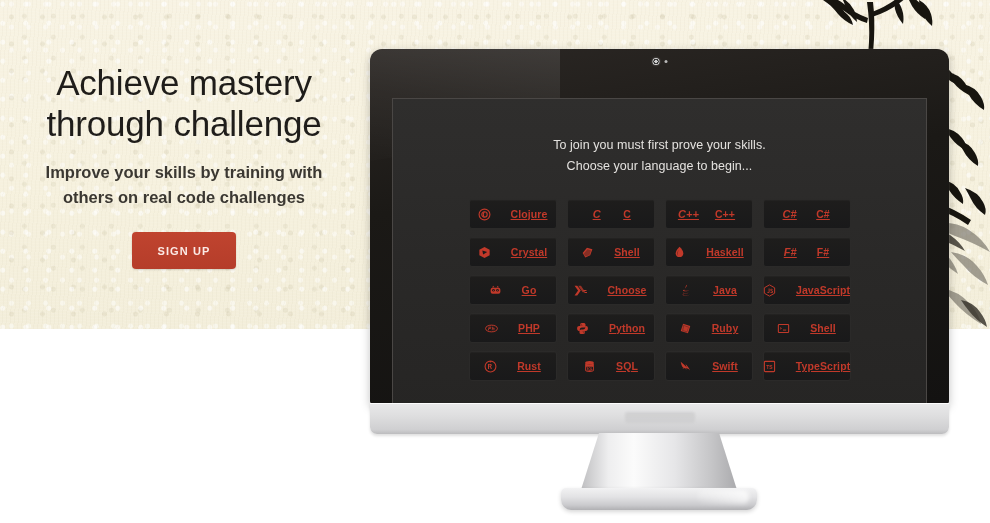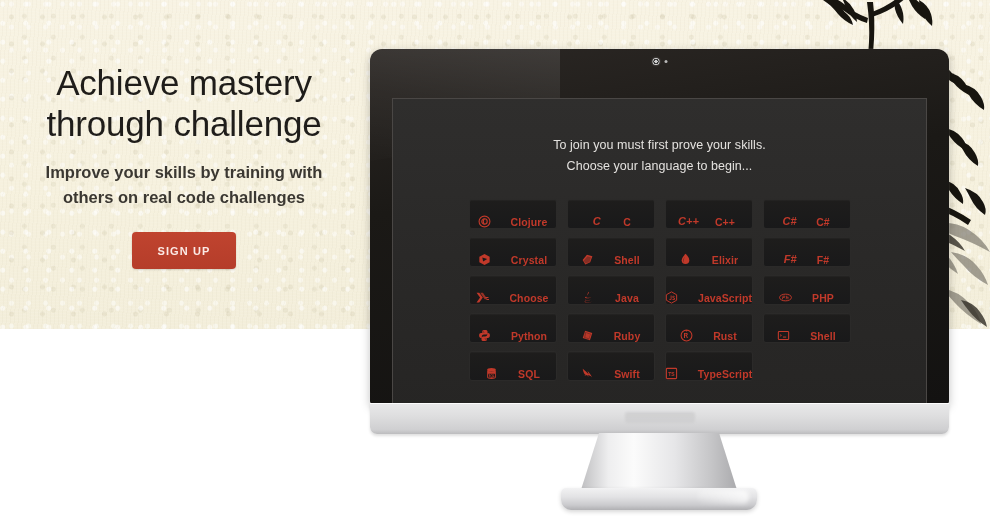--- a/index.html
+++ b/index.html
@@ -103,23 +103,23 @@
 
   .lang-grid {
     margin: 22px auto 0; width: 390px;
     display:grid; grid-template-columns: repeat(4, 88px);
     column-gap: 10px; row-gap: 8px; justify-content:center;
   }
   .lang-tile {
     height: 30px; border-radius: 3px;
     background: linear-gradient(180deg, #1e1d1c 0%, #19191a 100%);
     border: 1px solid #2b2a29;
-    display:flex; align-items:flex-end; justify-content:center; gap:20px;
+    display:flex; align-items:center; justify-content:center; gap:20px;
     color:#c1392a; font-size:10.5px; font-weight:700; letter-spacing:.1px;
-    cursor:pointer; box-shadow: inset 0 1px 0 rgba(255,255,255,.025);
+    cursor:pointer; box-shadow: inset 0 1px 0 rgba(255,255,255,.025); text-decoration: underline;
   }
   .lang-tile .ic {
     width:13px; height:13px; display:inline-flex; align-items:center;
     justify-content:center; flex:0 0 13px; color:#c1392a;
   }
   .lang-tile .ic svg { display:block; }
   .lang-tile .txt-ic {
     font-size:11px; font-weight:800; font-style:italic; line-height:1;
   }
   .lang-tile .lbl { white-space:nowrap; }
@@ -282,25 +282,38 @@
               </span>
               <span class="lbl">Shell</span>
             </div>
             <div class="lang-tile">
               <span class="ic">
                 <svg viewBox="0 0 24 24" width="13" height="13" fill="currentColor">
                   <path d="M12 1.5c4 4 7 7.5 7 12A7 7 0 0 1 5 13.5c0-4 3-7.5 7-12z"></path>
                   <path d="M11 7c-2.2 2.6-3.5 4.7-3.5 7a4 4 0 0 0 2.3 3.6C8 15.6 8.6 11.4 11 7z" fill="#19191a" opacity=".45"></path>
                 </svg>
               </span>
-              <span class="lbl">Elixir</span>
+              <span class="lbl">Haskell</span>
             </div>
             <div class="lang-tile">
               <span class="ic txt-ic">F#</span>
               <span class="lbl">F#</span>
+            </div>
+            <div class="lang-tile">
+              <span class="ic">
+                <svg viewBox="0 0 24 24" width="13" height="13" fill="currentColor">
+                  <rect x="3" y="7" width="18" height="11" rx="3.5"></rect>
+                  <circle cx="8.3" cy="11.5" r="2.4" fill="#19191a"></circle>
+                  <circle cx="15.7" cy="11.5" r="2.4" fill="#19191a"></circle>
+                  <circle cx="8.3" cy="11.5" r="1" fill="currentColor"></circle>
+                  <circle cx="15.7" cy="11.5" r="1" fill="currentColor"></circle>
+                  <path d="M6 6.6 7.6 3l2.4 3zM18 6.6 16.4 3 14 6z"></path>
+                </svg>
+              </span>
+              <span class="lbl">Go</span>
             </div>
             <div class="lang-tile">
               <span class="ic">
                 <svg viewBox="0 0 24 24" width="13" height="13" fill="currentColor">
                   <path d="M1 3h5l6.5 9L6 21H1l6.5-9z"></path>
                   <path d="M7.8 3h5l8.2 12h-5z" opacity=".75"></path>
                   <path d="M16.6 11h6.4v2h-5zM18.6 14.6H24v2h-4z"></path>
                 </svg>
               </span>
               <span class="lbl">Choose</span>
@@ -349,36 +362,36 @@
                   <path d="M3.2 16.4 7.6 3.1l13.2 4.3-4.3 13.3z"></path>
                   <path d="M7.8 5.3 18.4 8.8l-3.4 10.4-9.5-3.1z" fill="#19191a" opacity=".35"></path>
                   <path d="M9.5 7.5 16.8 10l-2.3 7.1-6.5-2.1z" opacity=".9"></path>
                 </svg>
               </span>
               <span class="lbl">Ruby</span>
             </div>
             <div class="lang-tile">
               <span class="ic">
                 <svg viewBox="0 0 24 24" width="13" height="13" fill="currentColor">
+                  <rect x="2.5" y="4.5" width="19" height="15" rx="1.6" fill="none" stroke="currentColor" stroke-width="2"></rect>
+                  <path d="M6 9.2l3 2.6-3 2.6V12.6l1-.8-1-.8z"></path>
+                  <rect x="11" y="14" width="6" height="1.8"></rect>
+                </svg>
+              </span>
+              <span class="lbl">Shell</span>
+            </div>
+            <div class="lang-tile">
+              <span class="ic">
+                <svg viewBox="0 0 24 24" width="13" height="13" fill="currentColor">
                   <circle cx="12" cy="12" r="10" fill="none" stroke="currentColor" stroke-width="2"></circle>
                   <path d="M7.4 16.8V7.3h4.2c1.7 0 2.7.9 2.7 2.3 0 1.1-.6 1.8-1.6 2.1l1.9 5.1h-2l-1.6-4.6H9.3v4.6zm1.9-6.1h1.9c.7 0 1.1-.4 1.1-1s-.4-1-1.1-1H9.3z"></path>
                   <circle cx="12" cy="3.2" r="1.5"></circle>
                 </svg>
               </span>
               <span class="lbl">Rust</span>
-            </div>
-            <div class="lang-tile">
-              <span class="ic">
-                <svg viewBox="0 0 24 24" width="13" height="13" fill="currentColor">
-                  <rect x="2.5" y="4.5" width="19" height="15" rx="1.6" fill="none" stroke="currentColor" stroke-width="2"></rect>
-                  <path d="M6 9.2l3 2.6-3 2.6V12.6l1-.8-1-.8z"></path>
-                  <rect x="11" y="14" width="6" height="1.8"></rect>
-                </svg>
-              </span>
-              <span class="lbl">Shell</span>
             </div>
             <div class="lang-tile">
               <span class="ic">
                 <svg viewBox="0 0 24 24" width="13" height="13" fill="currentColor">
                   <ellipse cx="12" cy="5" rx="8" ry="3.2"></ellipse>
                   <path d="M4 5v14c0 1.8 3.6 3.2 8 3.2s8-1.4 8-3.2V5c0 1.8-3.6 3.2-8 3.2S4 6.8 4 5z"></path>
                   <rect x="5.6" y="12.5" width="12.8" height="6.8" rx="1" fill="#19191a"></rect>
                   <text x="12" y="17.8" font-size="5.4" font-family="Liberation Sans, sans-serif" font-weight="bold" text-anchor="middle" fill="currentColor">SQL</text>
                 </svg>
               </span>

